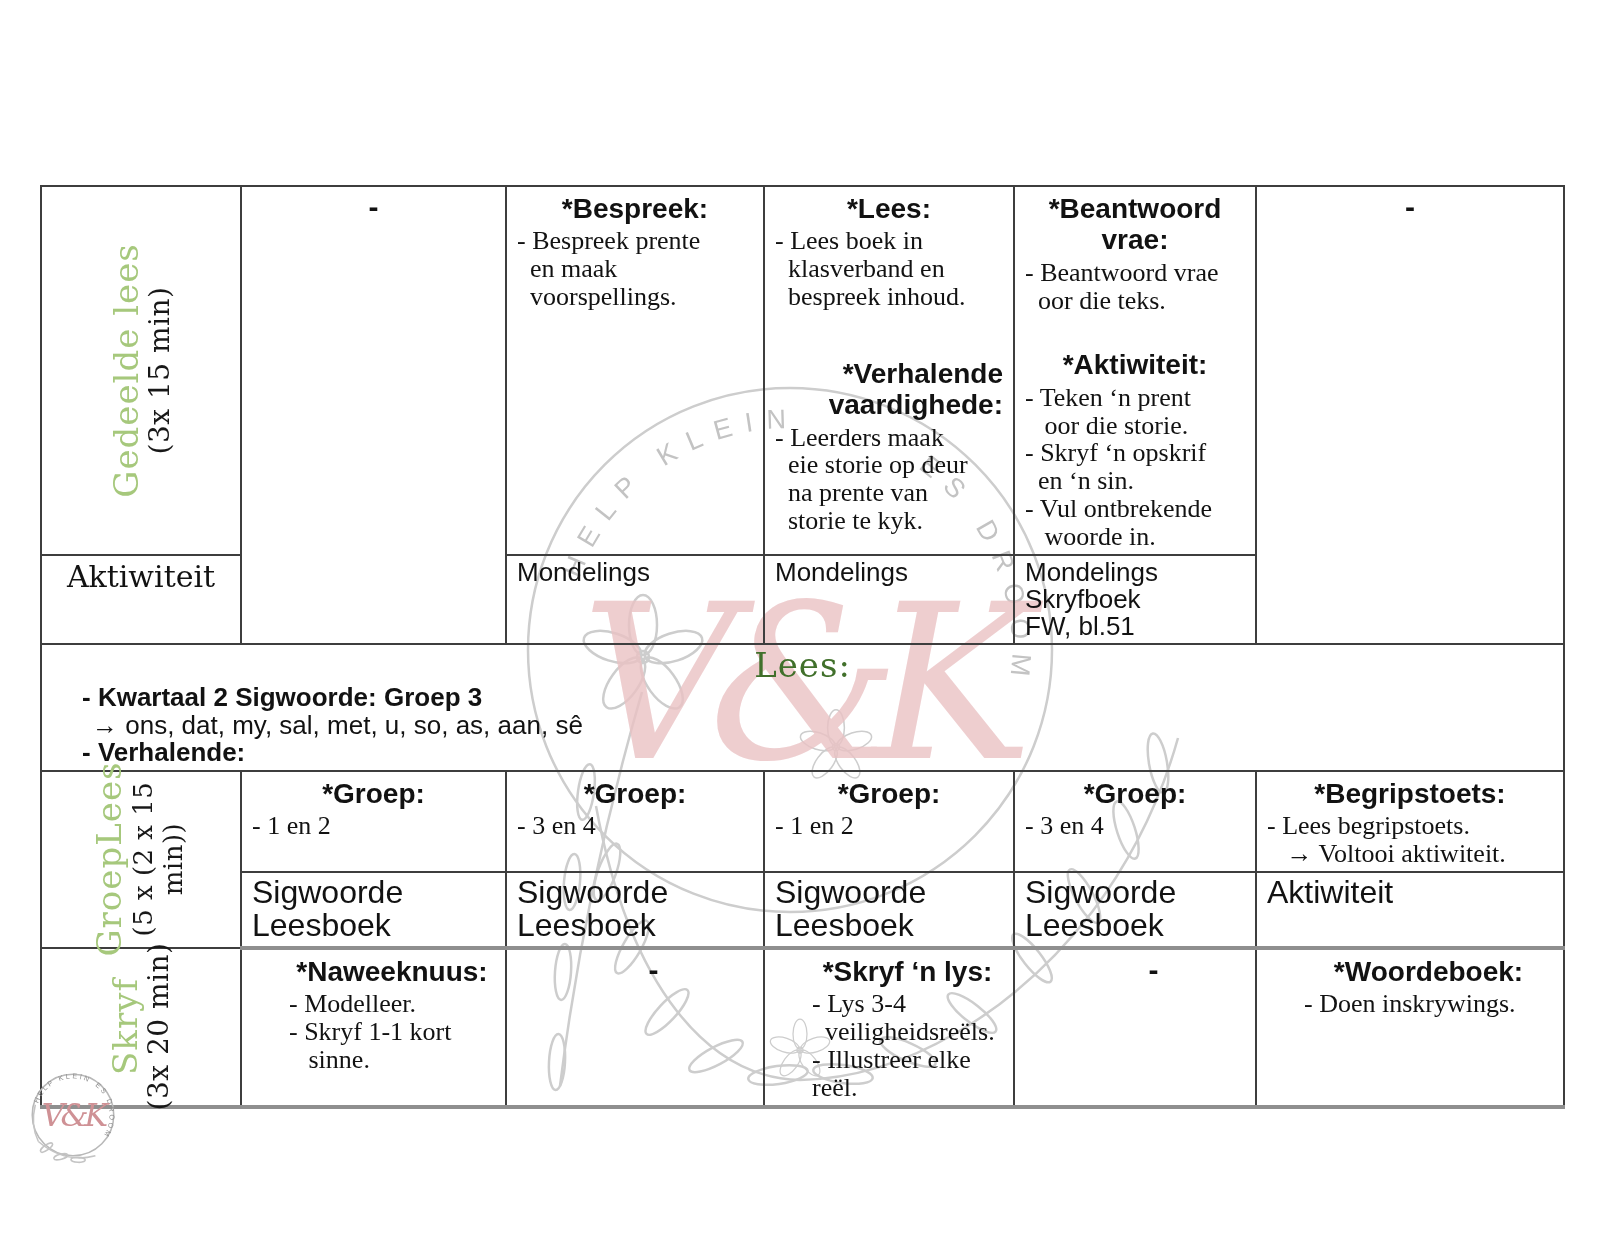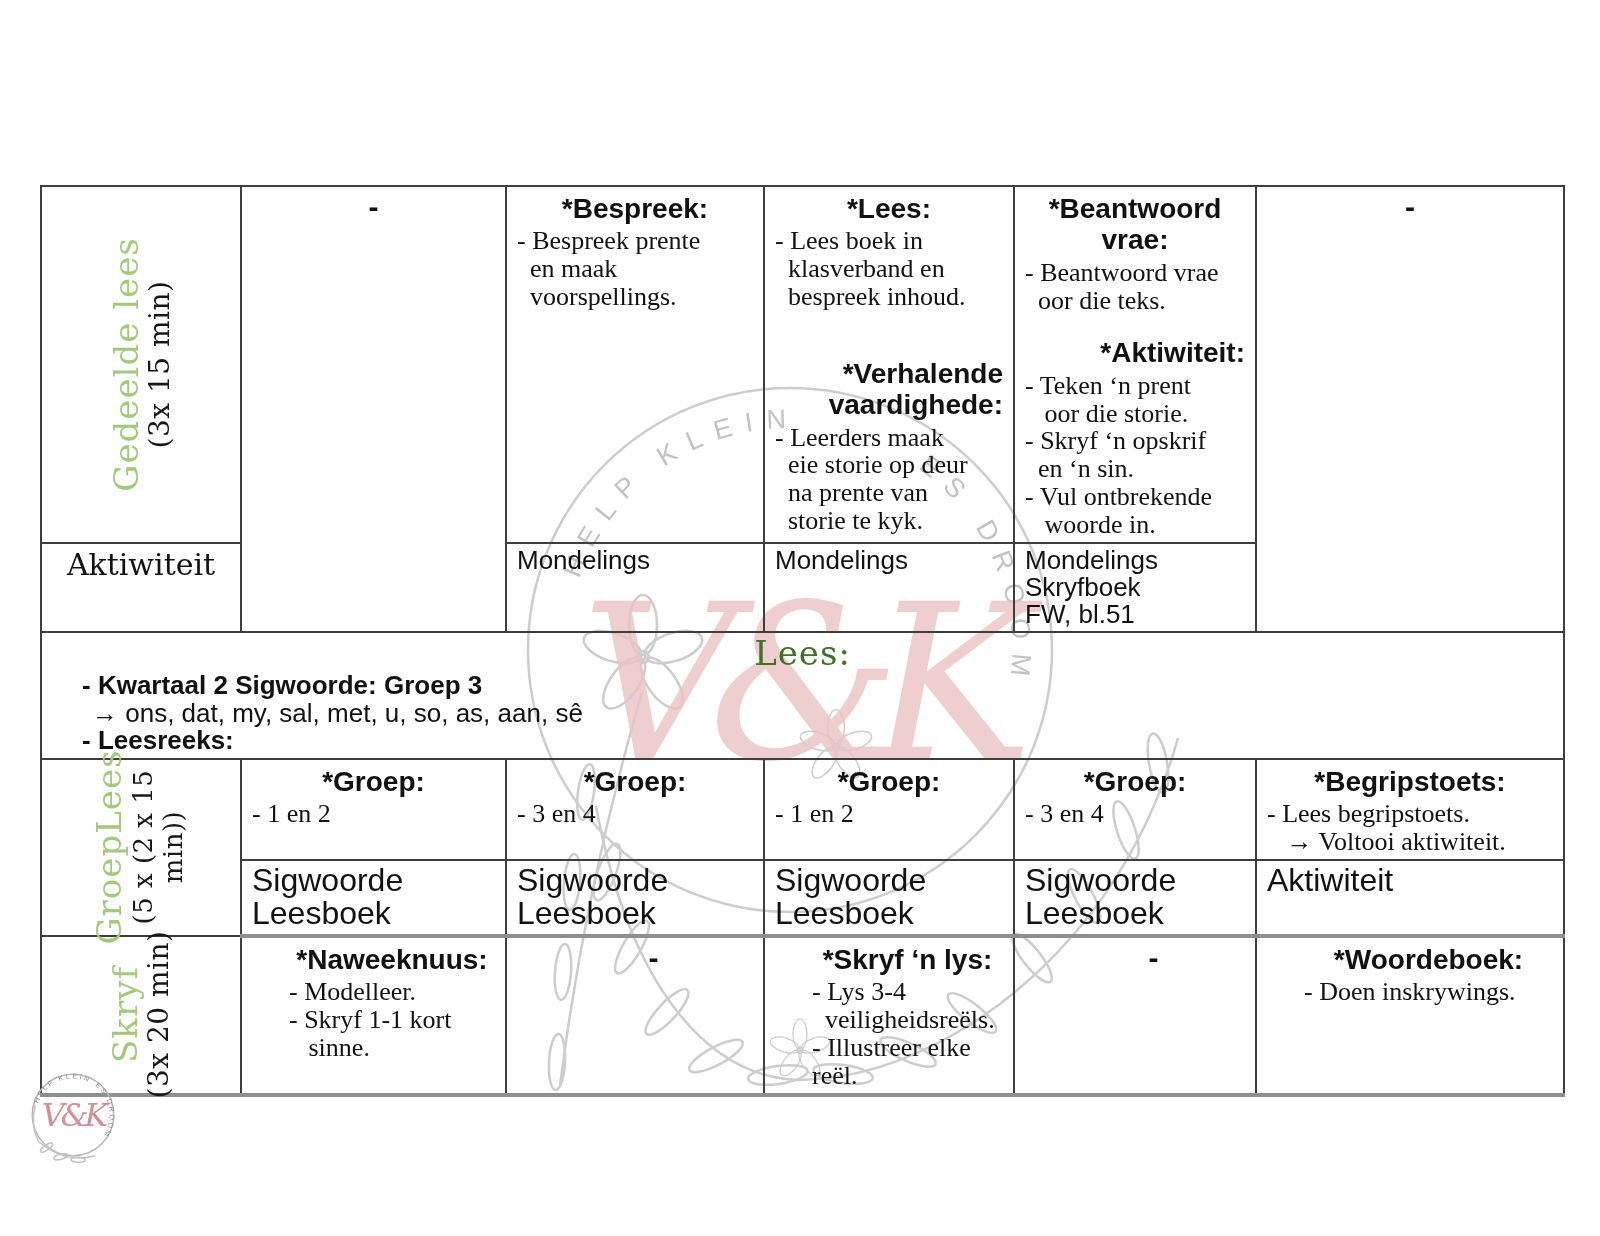--- a/index.html
+++ b/index.html
@@ -8,21 +8,21 @@
   svg.wm{position:absolute;left:0;top:0;}
 
   table.plan{position:absolute;left:40px;top:185px;width:1523px;border-collapse:collapse;table-layout:fixed;}
   table.plan td{border:2px solid #3e3e3e;vertical-align:top;padding:3px 10px;background:transparent;}
   td.bb5{border-bottom:5px solid #8f8f8f;}
   tr.r5 td,td.bb4{border-bottom:4px solid #8f8f8f;}
   tr.r6 td{border-bottom:4px solid #8f8f8f;padding-left:47px;}
 
   .h{font-weight:bold;font-size:28px;line-height:1.12;text-align:center;white-space:pre-line;padding-top:3px;}
   .gap-lg{margin-top:44px;text-align:right;}
-  .gap-sm{margin-top:20px;text-align:right;}
+  .gap-sm{margin-top:32px;}
   .b{font-size:26px;line-height:1.07;white-space:pre-wrap;margin-top:3px;font-family:Liberation Serif, serif;}
   .actcell{font-size:26px;line-height:1.05;white-space:pre-wrap;padding-top:4px;margin-left:24px;}
   .rescell{font-size:32px;line-height:1.05;white-space:pre-wrap;padding-top:2px;}
   .dashcell{text-align:center;vertical-align:middle;font-size:30px;font-weight:bold;padding:0;}
 
   .rotcell{position:relative;padding:0;}
   .rot{position:absolute;left:0;top:0;right:0;bottom:0;display:flex;align-items:center;justify-content:center;}
   .rot-inner{transform:rotate(-90deg);text-align:center;white-space:nowrap;line-height:1.08;}
   .fancy{font-family:"DejaVu Serif",serif;}
   .green{color:#a6c87c;font-size:34px;letter-spacing:1px;}
@@ -160,21 +160,21 @@
       <td class="actcell">Mondelings</td>
       <td class="actcell">Mondelings
 Skryfboek
 FW, bl.51</td>
     </tr>
     <tr class="r3" style="height:112px">
       <td colspan="6" class="leescell">
         <div class="lees-h fancy">Lees:</div>
         <div class="lees-line bold">- Kwartaal 2 Sigwoorde: Groep 3</div>
         <div class="lees-line indent">→ ons, dat, my, sal, met, u, so, as, aan, sê</div>
-        <div class="lees-line bold">- Leesreeks:</div>
+        <div class="lees-line bold">- Verhalende:</div>
       </td>
     </tr>
     <tr class="r4" style="height:100px">
       <td class="rotcell bb4" rowspan="2">
         <div class="rot">
               <div class="rot-inner">
           <div class="fancy green">GroepLees</div>
           <div class="fancy dur gl-dur">(5 x (2 x 15
 min))</div>
         </div>

